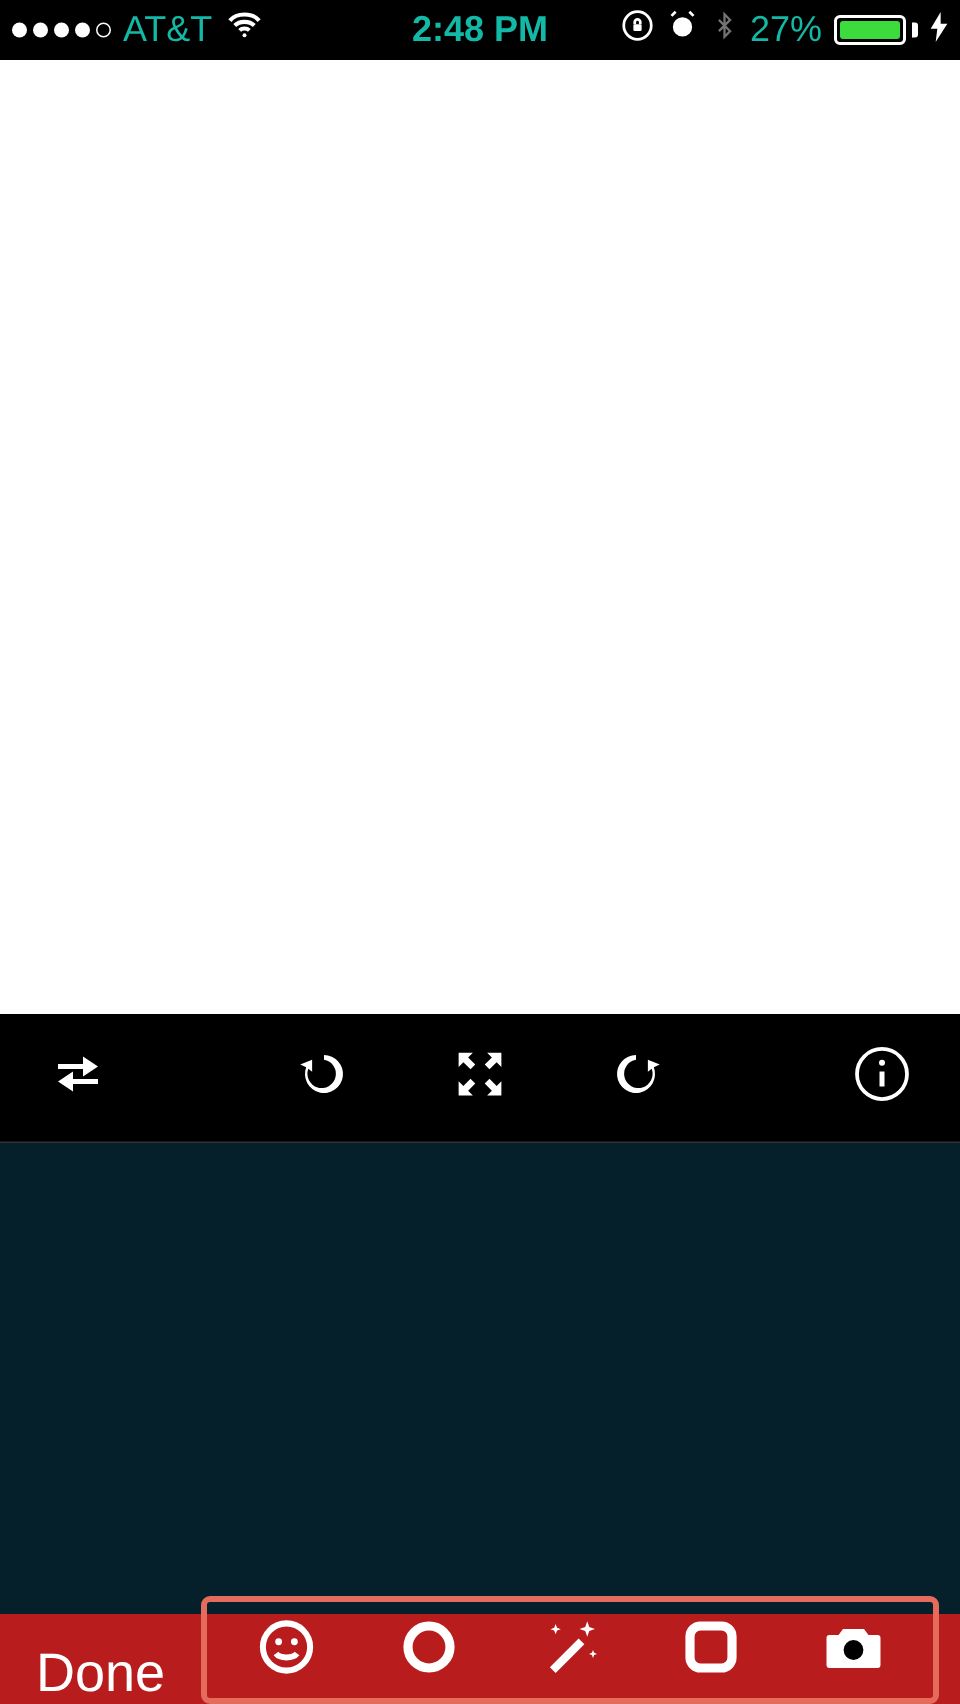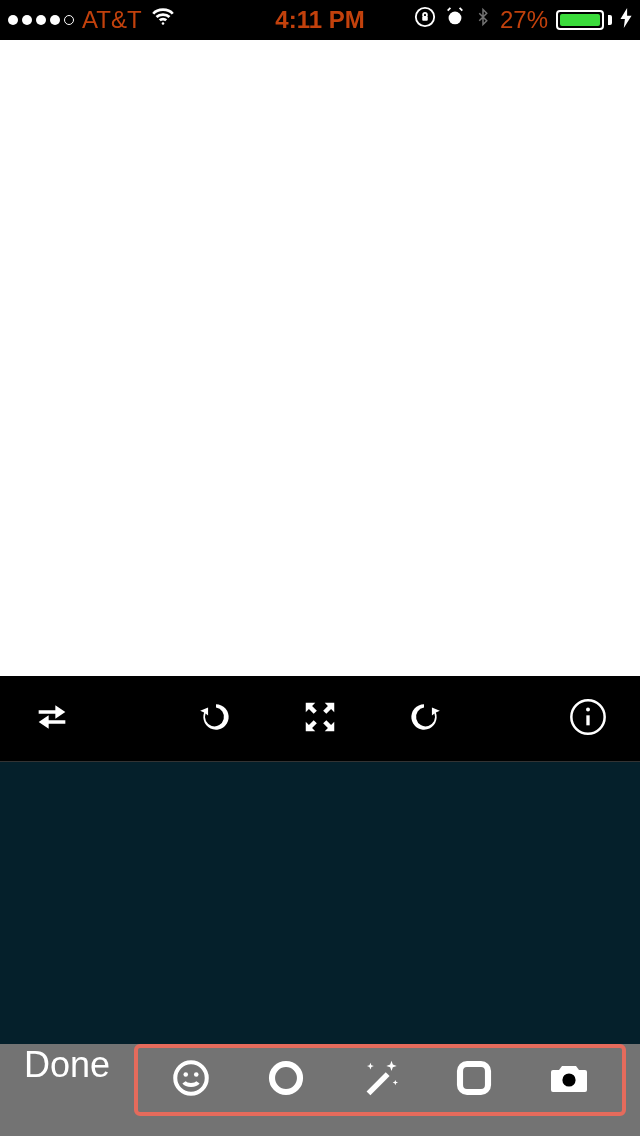--- a/index.html
+++ b/index.html
@@ -1,20 +1,20 @@
 <!DOCTYPE html>
 <html><head>
 <meta charset="utf-8">
 <style>
   * { margin: 0; padding: 0; box-sizing: border-box; }
   html, body { width: 640px; height: 1136px; overflow: hidden; font-family: -apple-system, Helvetica, Arial, sans-serif; background:#000; }
   .screen { width:640px; height:1136px; display:flex; flex-direction:column; }
 
   
-  .status-bar { height:40px; background:#000; color:#c2410c; display:flex; align-items:center; justify-content:space-between; padding:0 8px; font-size:24px; }
+  .status-bar { height:40px; background:#000; color:#14b8a6; display:flex; align-items:center; justify-content:space-between; padding:0 8px; font-size:24px; }
   .status-left, .status-right { display:flex; align-items:center; gap:8px; }
   .status-center { position:absolute; left:50%; transform:translateX(-50%); font-size:24px; font-weight:600; }
   .dots { display:flex; gap:4px; }
   .dot { width:10px; height:10px; border-radius:50%; background:#fff; }
   .dot.hollow { background:transparent; border:1.5px solid #fff; box-sizing:border-box; }
   .wifi-icon { width:26px; height:26px; }
   .battery { display:flex; align-items:center; gap:4px; }
   .battery-body { width:48px; height:20px; border:2px solid #fff; border-radius:4px; position:relative; display:flex; align-items:center; padding:2px; }
   .battery-fill { width:100%; height:100%; background:#3bdc3b; border-radius:2px; }
   .battery-nub { width:4px; height:10px; background:#fff; border-radius:0 2px 2px 0; }
@@ -25,21 +25,21 @@
 
   
   .mid-toolbar { height:86px; background:#000; display:flex; align-items:center; justify-content:space-between; padding:0 30px; border-bottom:1px solid #333; }
   .mid-group { display:flex; gap:60px; align-items:center; }
   .tool-btn { width:44px; height:44px; display:flex; align-items:center; justify-content:center; cursor:pointer; color:#fff; }
 
   
   .dark-panel { flex:1; background:#05202b; }
 
   
-  .bottom-bar { height:92px; background:#737373; display:flex; align-items:flex-start; padding:0 10px; gap:10px; }
+  .bottom-bar { height:60px; background:#b91c1c; display:flex; align-items:flex-end; padding:0 10px; gap:10px; }
   .done-btn { color:#fff; font-size:36px; font-weight:400; padding:0 14px; cursor:pointer; }
   .bottom-icons { flex:1; height:72px; border:4px solid #e56b5c; border-radius:6px; display:flex; align-items:center; justify-content:space-around; padding:0 6px; margin-right:4px; }
   .bot-btn { width:56px; height:56px; display:flex; align-items:center; justify-content:center; cursor:pointer; color:#fff; }
 </style>
 </head>
 <body>
 
 <div class="screen">
 
   <div class="status-bar">
@@ -54,21 +54,21 @@
       <span>AT&amp;T</span>
       <span>
         <svg class="wifi-icon" viewBox="0 0 24 24" fill="none" stroke="#fff" stroke-width="2.5">
           <path d="M3 9 C7 4, 17 4, 21 9"></path>
           <path d="M6 12 C9 9, 15 9, 18 12"></path>
           <path d="M9 15 C10.5 13.5, 13.5 13.5, 15 15"></path>
           <circle cx="12" cy="18" r="1.2" fill="#fff" stroke="none"></circle>
         </svg>
       </span>
     </div>
-    <div class="status-center">4:11 PM</div>
+    <div class="status-center">2:48 PM</div>
     <div class="status-right">
       <span>
         <svg width="22" height="22" viewBox="0 0 24 24" fill="none" stroke="#fff" stroke-width="2">
           <circle cx="12" cy="12" r="10"></circle>
           <rect x="9" y="11" width="6" height="5" rx="1" fill="#fff" stroke="none"></rect>
           <path d="M10 11 V9.5 a2 2 0 0 1 4 0 V11"></path>
         </svg>
       </span>
       <span>
         <svg width="22" height="22" viewBox="0 0 24 24" fill="#fff">

